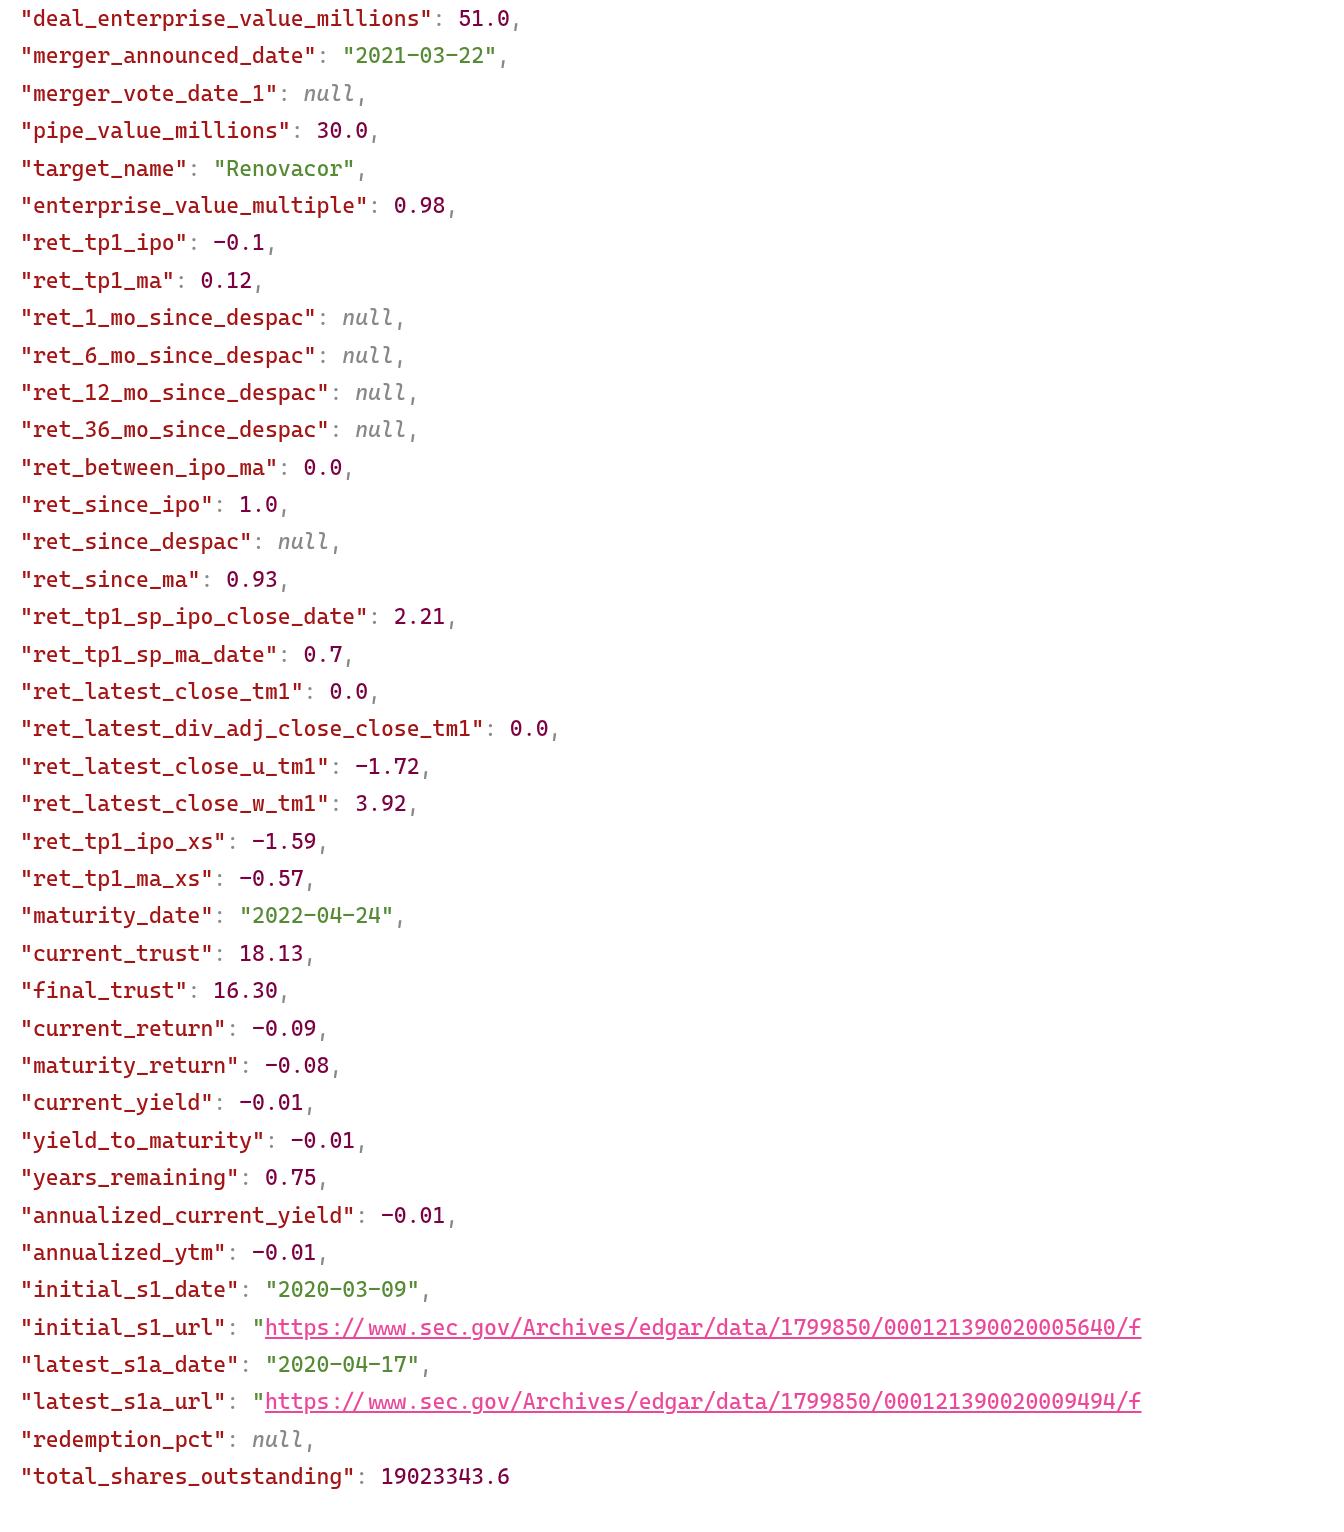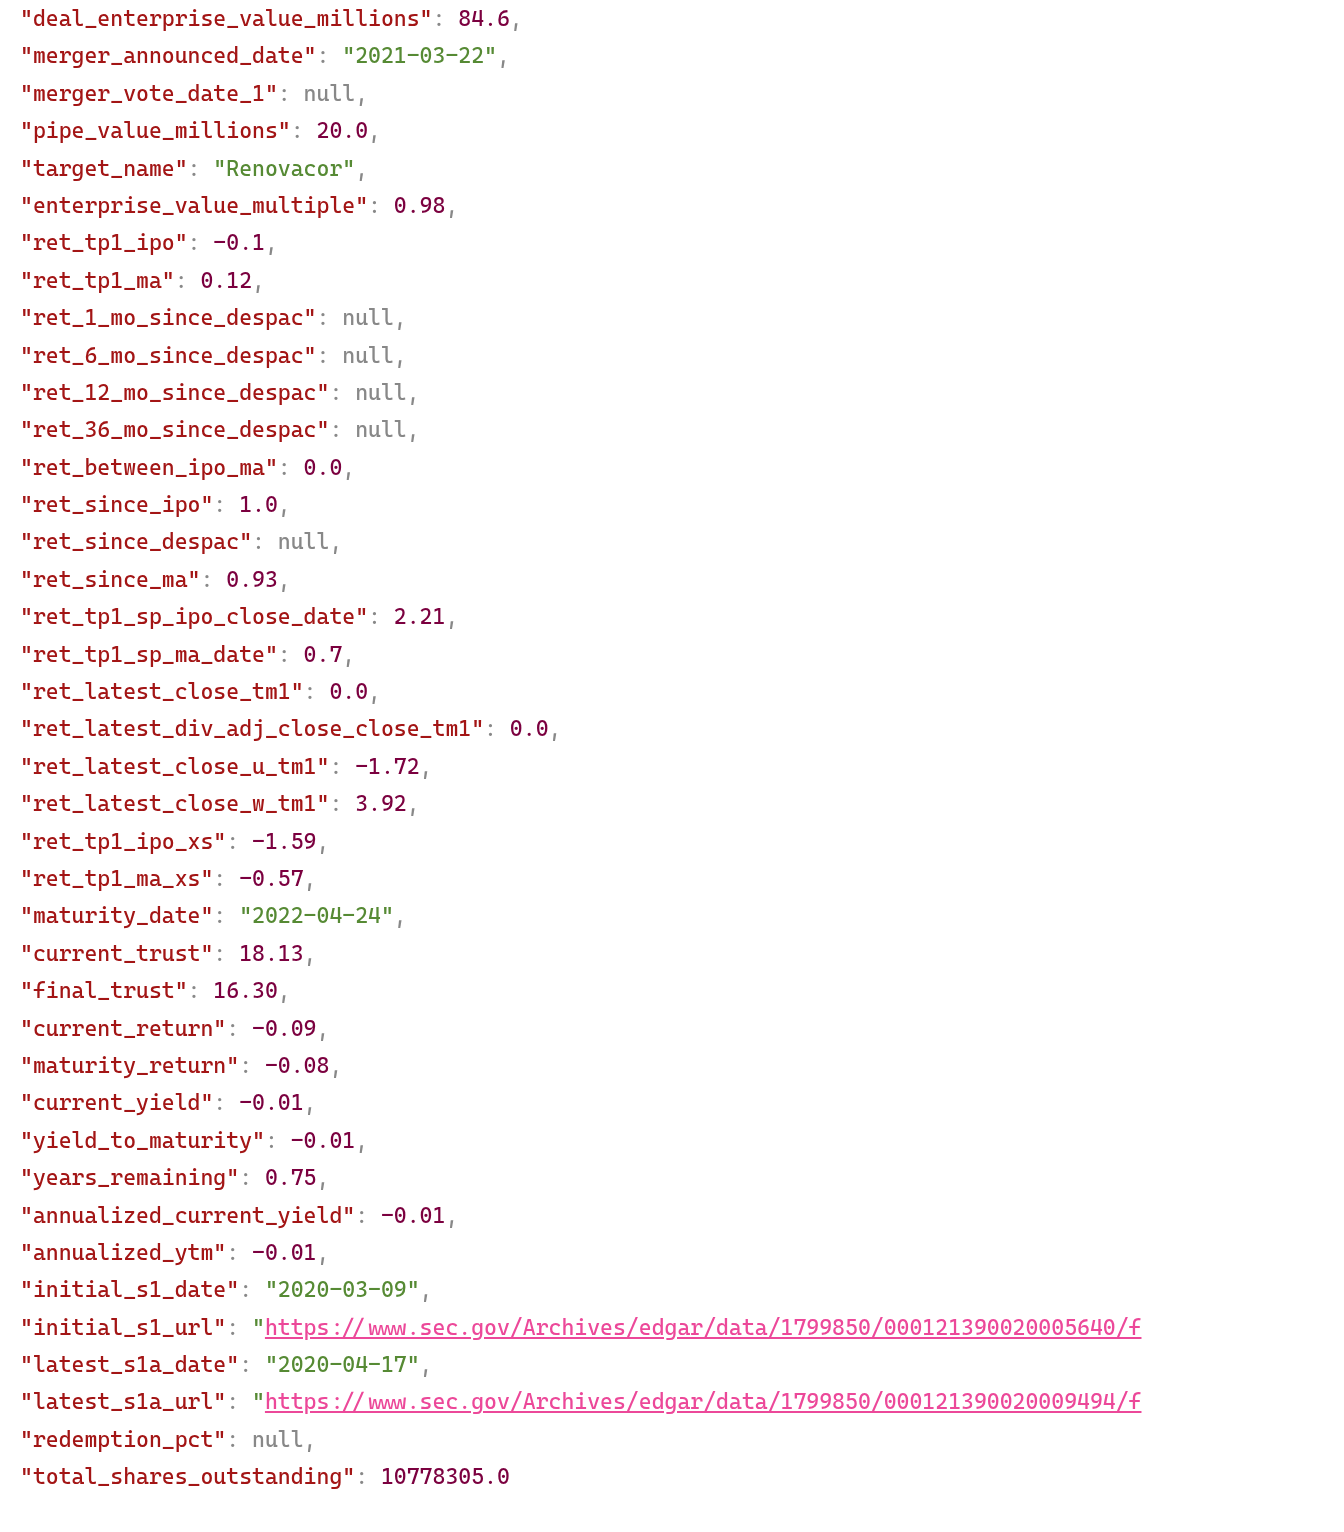--- a/index.html
+++ b/index.html
@@ -20,40 +20,41 @@
       color: #a31515;
     }
     .colon {
       color: #888;
     }
     .num {
       color: #7b003f;
     }
     .nullval {
       color: #888;
+      font-style: italic;
     }
     .str {
       color: #568a34;
     }
     .link {
       color: #ec4899;
       text-decoration: underline;
     }
     .comma {
       color: #888;
     }
   </style>
 </head>
 <body>
 
 <div id="container">
-    <div class="line"><span class="key">"deal_enterprise_value_millions"</span><span class="colon">: </span><span class="num">84.6</span><span class="comma">,</span></div>
+    <div class="line"><span class="key">"deal_enterprise_value_millions"</span><span class="colon">: </span><span class="num">51.0</span><span class="comma">,</span></div>
     <div class="line"><span class="key">"merger_announced_date"</span><span class="colon">: </span><span class="str">"2021-03-22"</span><span class="comma">,</span></div>
     <div class="line"><span class="key">"merger_vote_date_1"</span><span class="colon">: </span><span class="nullval">null</span><span class="comma">,</span></div>
-    <div class="line"><span class="key">"pipe_value_millions"</span><span class="colon">: </span><span class="num">20.0</span><span class="comma">,</span></div>
+    <div class="line"><span class="key">"pipe_value_millions"</span><span class="colon">: </span><span class="num">30.0</span><span class="comma">,</span></div>
     <div class="line"><span class="key">"target_name"</span><span class="colon">: </span><span class="str">"Renovacor"</span><span class="comma">,</span></div>
     <div class="line"><span class="key">"enterprise_value_multiple"</span><span class="colon">: </span><span class="num">0.98</span><span class="comma">,</span></div>
     <div class="line"><span class="key">"ret_tp1_ipo"</span><span class="colon">: </span><span class="num">-0.1</span><span class="comma">,</span></div>
     <div class="line"><span class="key">"ret_tp1_ma"</span><span class="colon">: </span><span class="num">0.12</span><span class="comma">,</span></div>
     <div class="line"><span class="key">"ret_1_mo_since_despac"</span><span class="colon">: </span><span class="nullval">null</span><span class="comma">,</span></div>
     <div class="line"><span class="key">"ret_6_mo_since_despac"</span><span class="colon">: </span><span class="nullval">null</span><span class="comma">,</span></div>
     <div class="line"><span class="key">"ret_12_mo_since_despac"</span><span class="colon">: </span><span class="nullval">null</span><span class="comma">,</span></div>
     <div class="line"><span class="key">"ret_36_mo_since_despac"</span><span class="colon">: </span><span class="nullval">null</span><span class="comma">,</span></div>
     <div class="line"><span class="key">"ret_between_ipo_ma"</span><span class="colon">: </span><span class="num">0.0</span><span class="comma">,</span></div>
     <div class="line"><span class="key">"ret_since_ipo"</span><span class="colon">: </span><span class="num">1.0</span><span class="comma">,</span></div>
@@ -75,14 +76,14 @@
     <div class="line"><span class="key">"current_yield"</span><span class="colon">: </span><span class="num">-0.01</span><span class="comma">,</span></div>
     <div class="line"><span class="key">"yield_to_maturity"</span><span class="colon">: </span><span class="num">-0.01</span><span class="comma">,</span></div>
     <div class="line"><span class="key">"years_remaining"</span><span class="colon">: </span><span class="num">0.75</span><span class="comma">,</span></div>
     <div class="line"><span class="key">"annualized_current_yield"</span><span class="colon">: </span><span class="num">-0.01</span><span class="comma">,</span></div>
     <div class="line"><span class="key">"annualized_ytm"</span><span class="colon">: </span><span class="num">-0.01</span><span class="comma">,</span></div>
     <div class="line"><span class="key">"initial_s1_date"</span><span class="colon">: </span><span class="str">"2020-03-09"</span><span class="comma">,</span></div>
     <div class="line"><span class="key">"initial_s1_url"</span><span class="colon">: </span><span class="str">"</span><a class="link" href="#">https://www.sec.gov/Archives/edgar/data/1799850/000121390020005640/f</a></div>
     <div class="line"><span class="key">"latest_s1a_date"</span><span class="colon">: </span><span class="str">"2020-04-17"</span><span class="comma">,</span></div>
     <div class="line"><span class="key">"latest_s1a_url"</span><span class="colon">: </span><span class="str">"</span><a class="link" href="#">https://www.sec.gov/Archives/edgar/data/1799850/000121390020009494/f</a></div>
     <div class="line"><span class="key">"redemption_pct"</span><span class="colon">: </span><span class="nullval">null</span><span class="comma">,</span></div>
-    <div class="line"><span class="key">"total_shares_outstanding"</span><span class="colon">: </span><span class="num">10778305.0</span></div>
+    <div class="line"><span class="key">"total_shares_outstanding"</span><span class="colon">: </span><span class="num">19023343.6</span></div>
   </div>
 
 </body></html>

